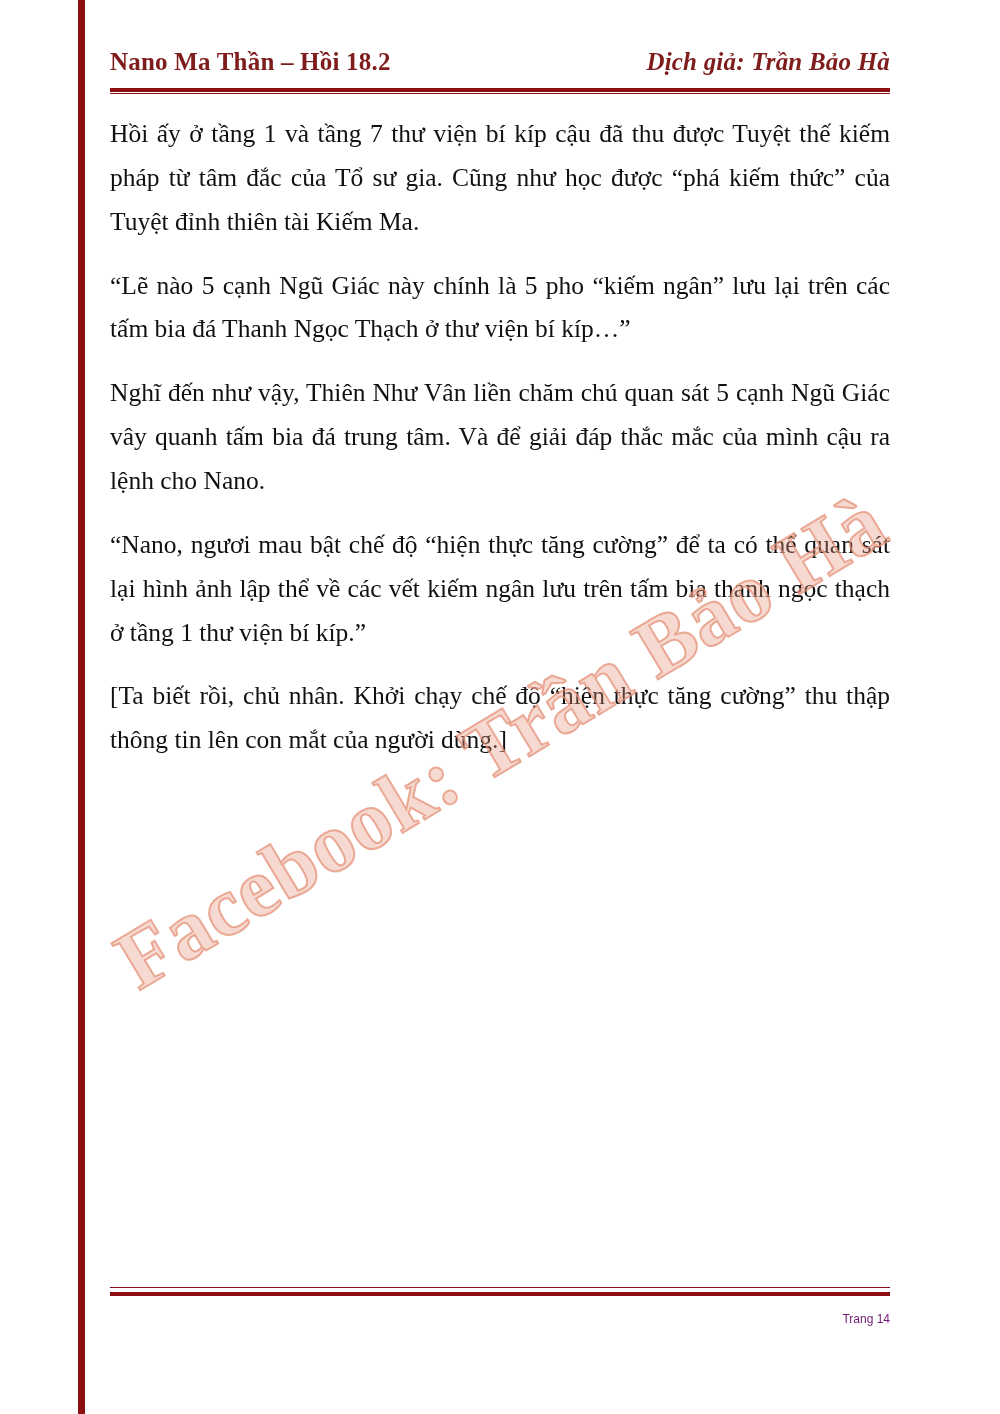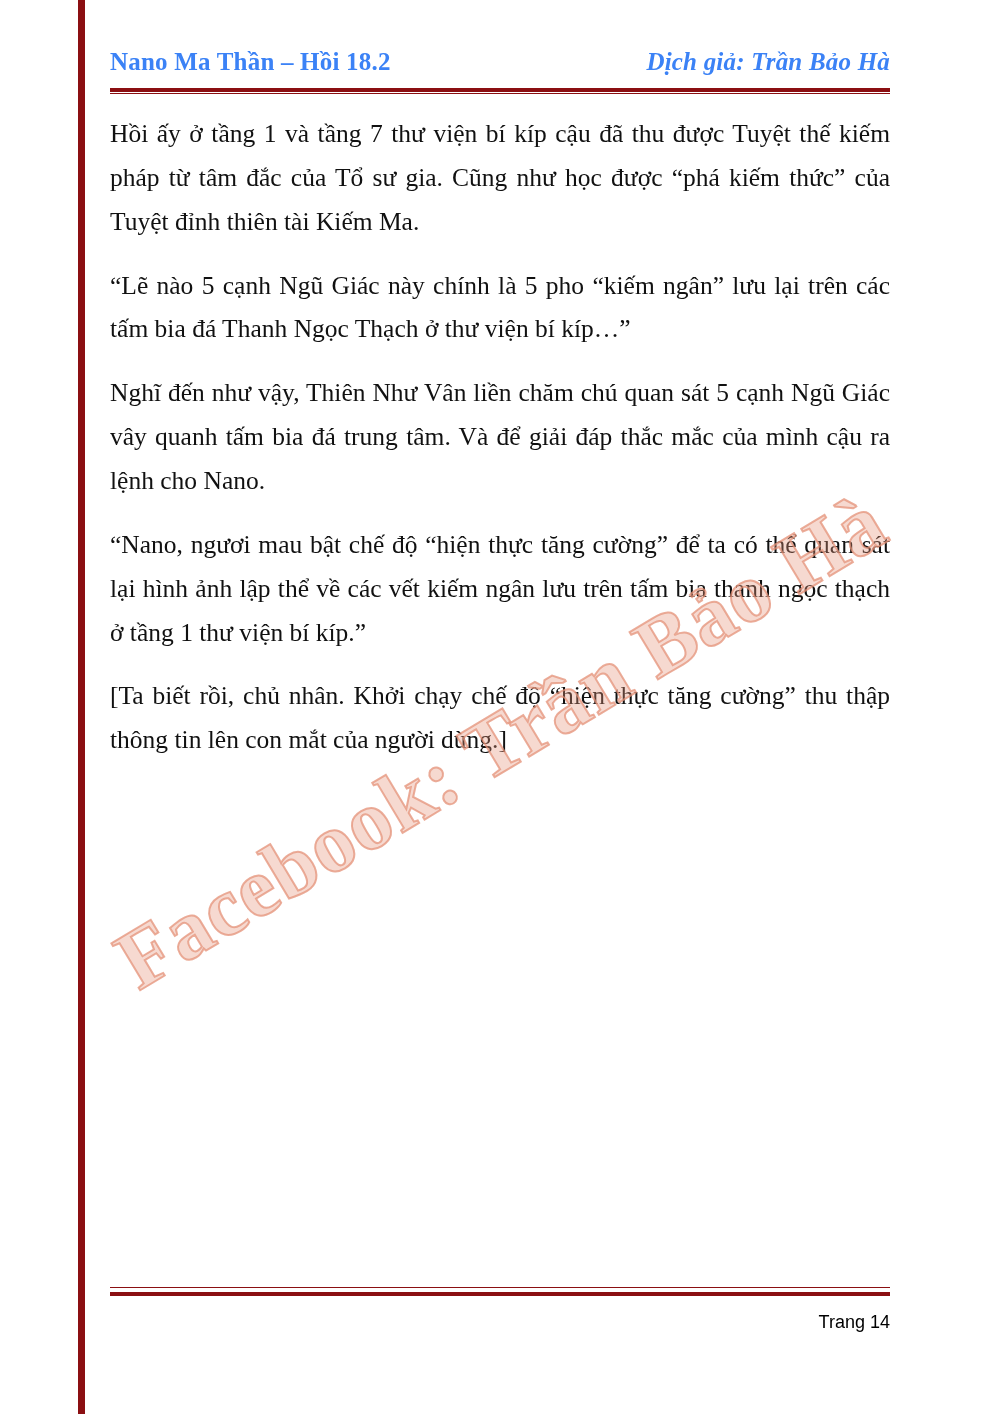--- a/index.html
+++ b/index.html
@@ -43,21 +43,21 @@
   .header {
     position: absolute;
     top: 48px;
     left: 0;
     width: 780px;
     display: flex;
     justify-content: space-between;
     align-items: baseline;
     font-size: 25px;
     font-weight: bold;
-    color: #3b82f6;
+    color: #7f1d1d;
     letter-spacing: 0.2px;
   }
   .header-left { white-space: nowrap; }
   .header-right { white-space: nowrap; font-style: italic; }
 
   .header-rule {
     position: absolute;
     top: 88px;
     left: 0;
     width: 780px;
@@ -108,22 +108,22 @@
     width: 780px;
     height: 1px;
     background: #8b0f12;
   }
   .footer {
     position: absolute;
     top: 1312px;
     left: 0;
     width: 780px;
     text-align: right;
-    font-size: 18px;
-    color: #000000;
+    font-size: 12px;
+    color: #701a75;
     font-family: "Liberation Sans", sans-serif;
   }
 
   
   .watermark {
     position: absolute;
     left: 120px;
     top: 430px;
     width: 760px;
     height: 620px;

